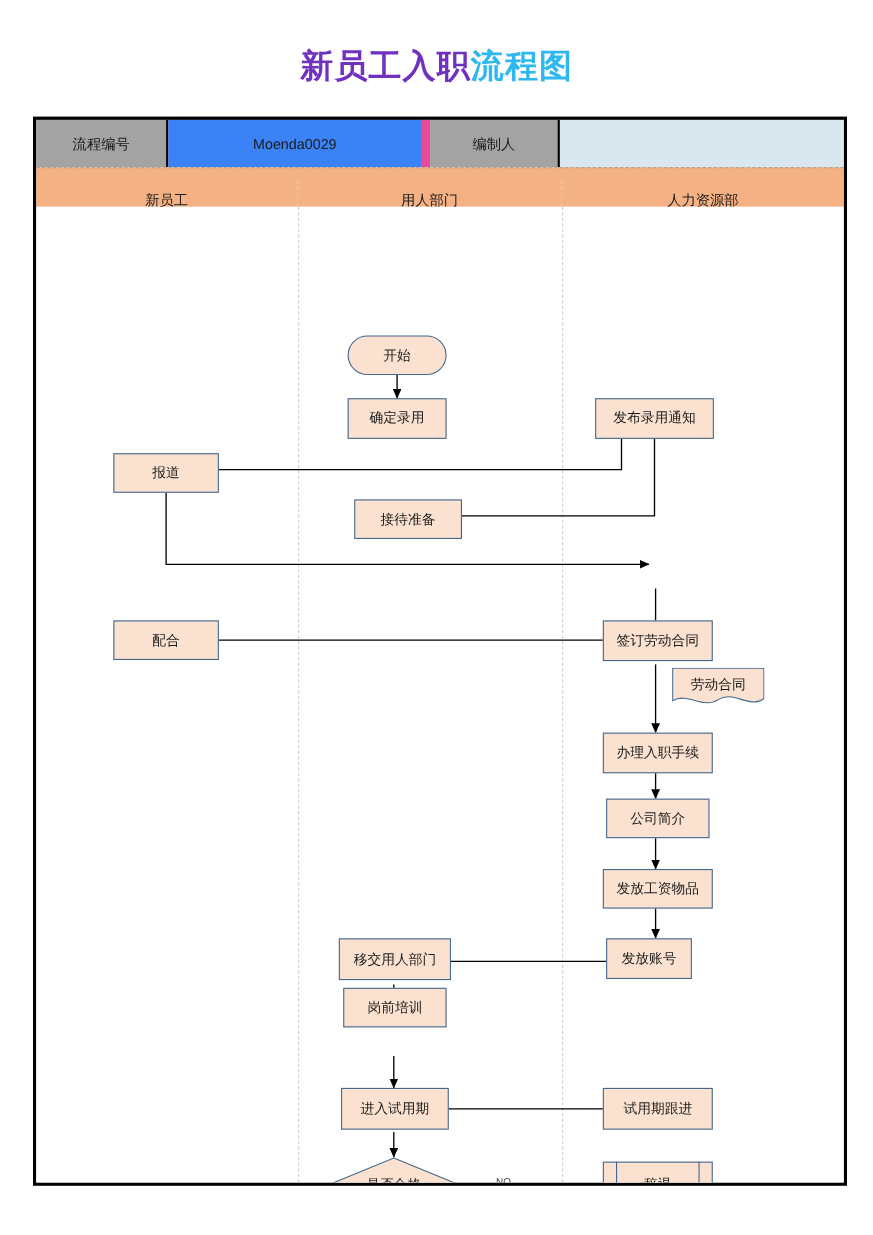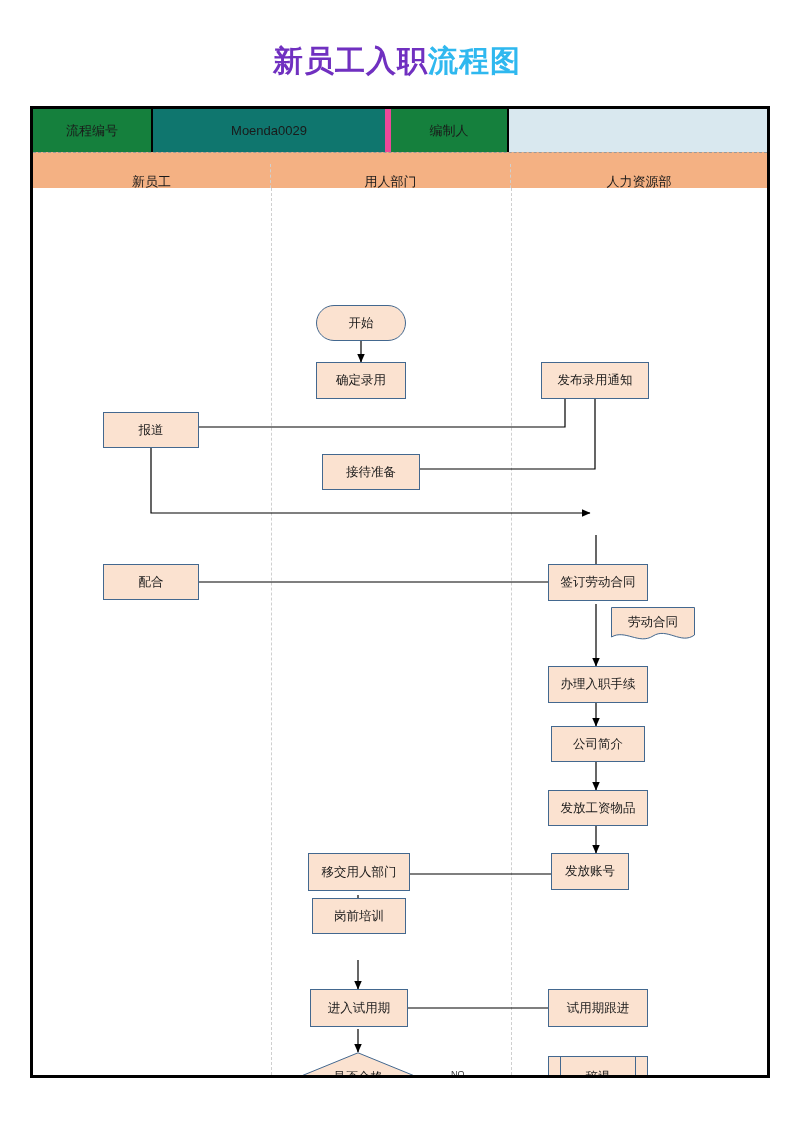--- a/index.html
+++ b/index.html
@@ -38,22 +38,22 @@
     width:734px;height:43px;
     display:flex;
     box-sizing:border-box;
   }
   #inforow .cell{
     display:flex;align-items:center;justify-content:center;
     font-size:13px;color:#1a1a1a;
     box-sizing:border-box;
     height:43px;
   }
-  .c-label{background:#15803d;border-right:2px solid #000;}
-  .c-value{background:#0f766e;border-right:6px solid #ec4899;}
+  .c-label{background:#a3a3a3;border-right:2px solid #000;}
+  .c-value{background:#3b82f6;border-right:8px solid #ec4899;}
   .c-last{background:#d9e8ef;}
   #cell-num  {width:120px;}
   #cell-code {width:238px;font-size:14px;}
   #cell-auth {width:118px;}
   #cell-authv{width:258px;}
 
   
   #laneheader{
     position:absolute;left:0;top:43px;
     width:734px;height:36px;

